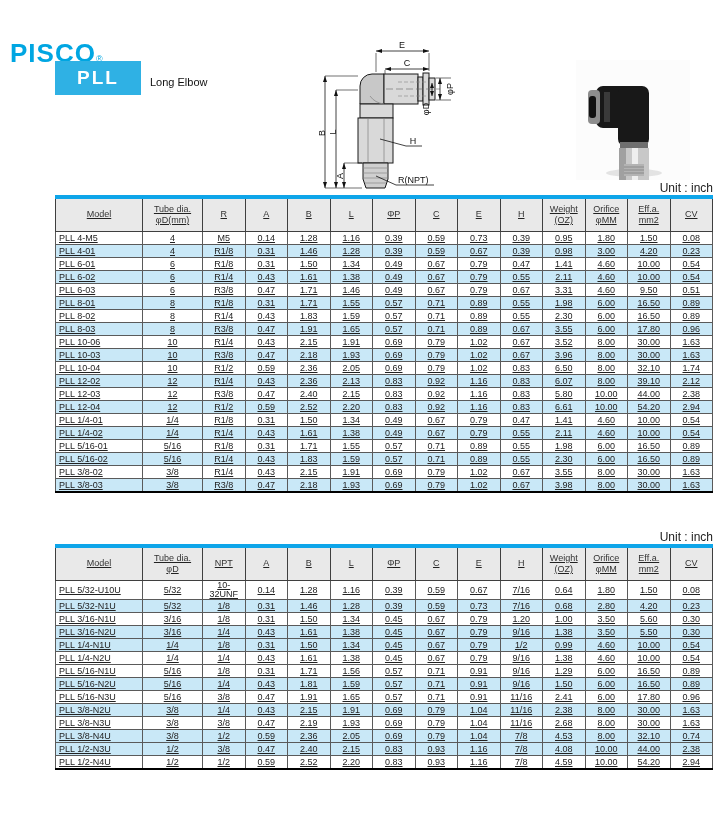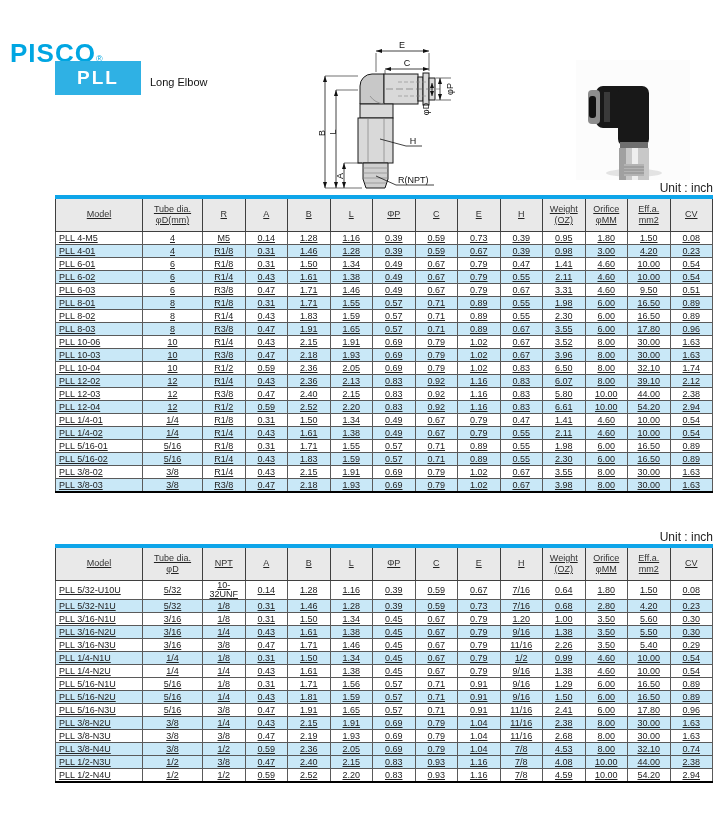--- a/index.html
+++ b/index.html
@@ -575,36 +575,20 @@
         <td>1.38</td>
         <td>0.45</td>
         <td>0.67</td>
         <td>0.79</td>
         <td>9/16</td>
         <td>1.38</td>
         <td>3.50</td>
         <td>5.50</td>
         <td>0.30</td>
       </tr>
-      <tr>
-        <td class="model">PLL 3/16-N3U</td>
-        <td>3/16</td>
-        <td>3/8</td>
-        <td>0.47</td>
-        <td>1.71</td>
-        <td>1.46</td>
-        <td>0.45</td>
-        <td>0.67</td>
-        <td>0.79</td>
-        <td>11/16</td>
-        <td>2.26</td>
-        <td>3.50</td>
-        <td>5.40</td>
-        <td>0.29</td>
-      </tr>
       <tr class="alt">
         <td class="model">PLL 1/4-N1U</td>
         <td>1/4</td>
         <td>1/8</td>
         <td>0.31</td>
         <td>1.50</td>
         <td>1.34</td>
         <td>0.45</td>
         <td>0.67</td>
         <td>0.79</td>

